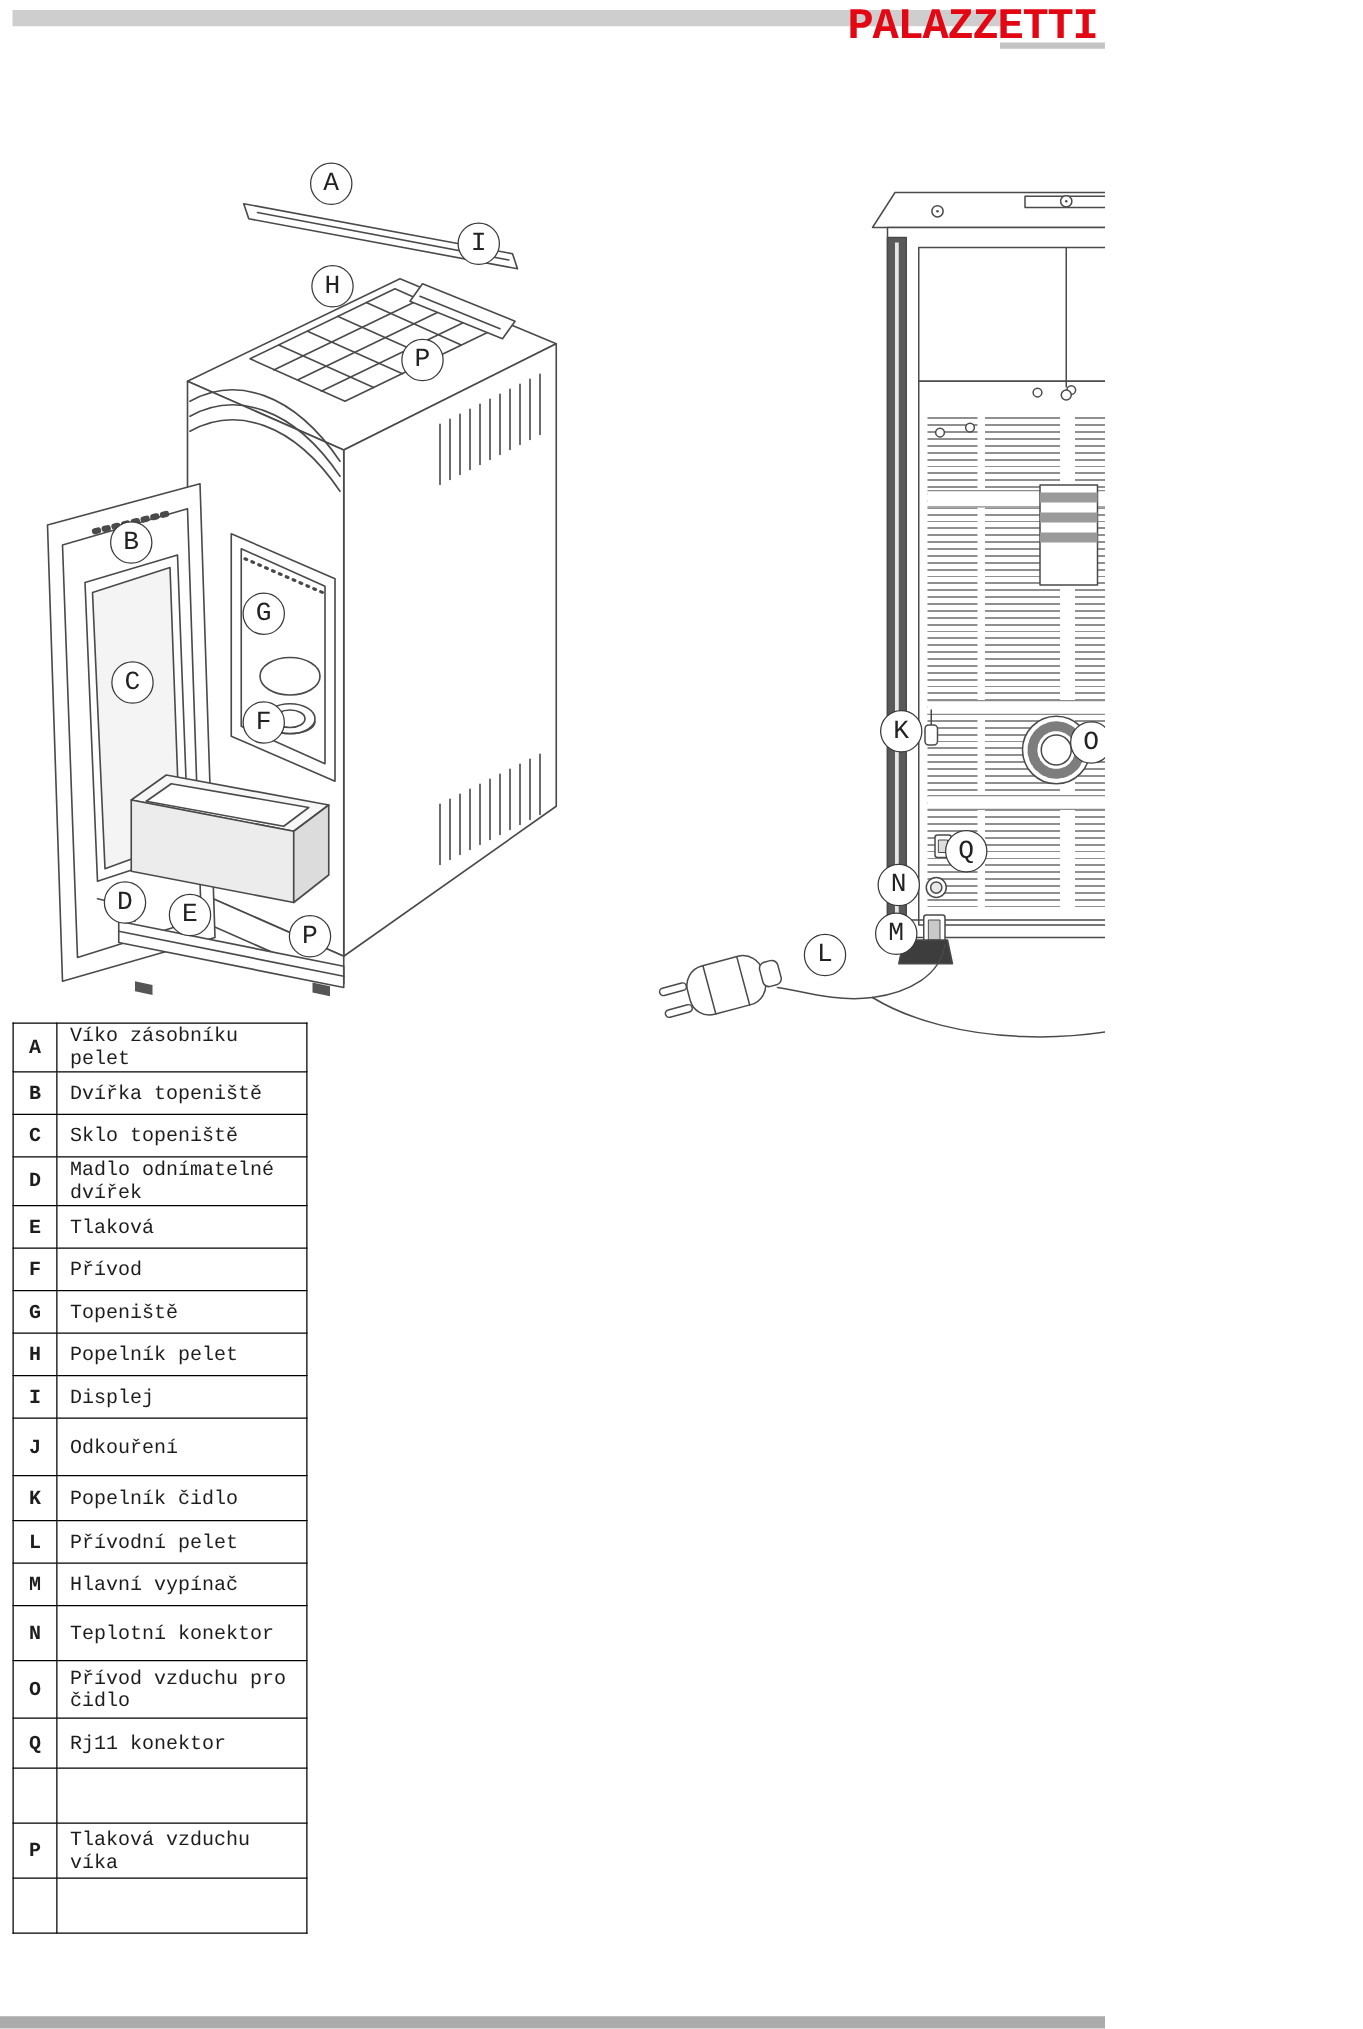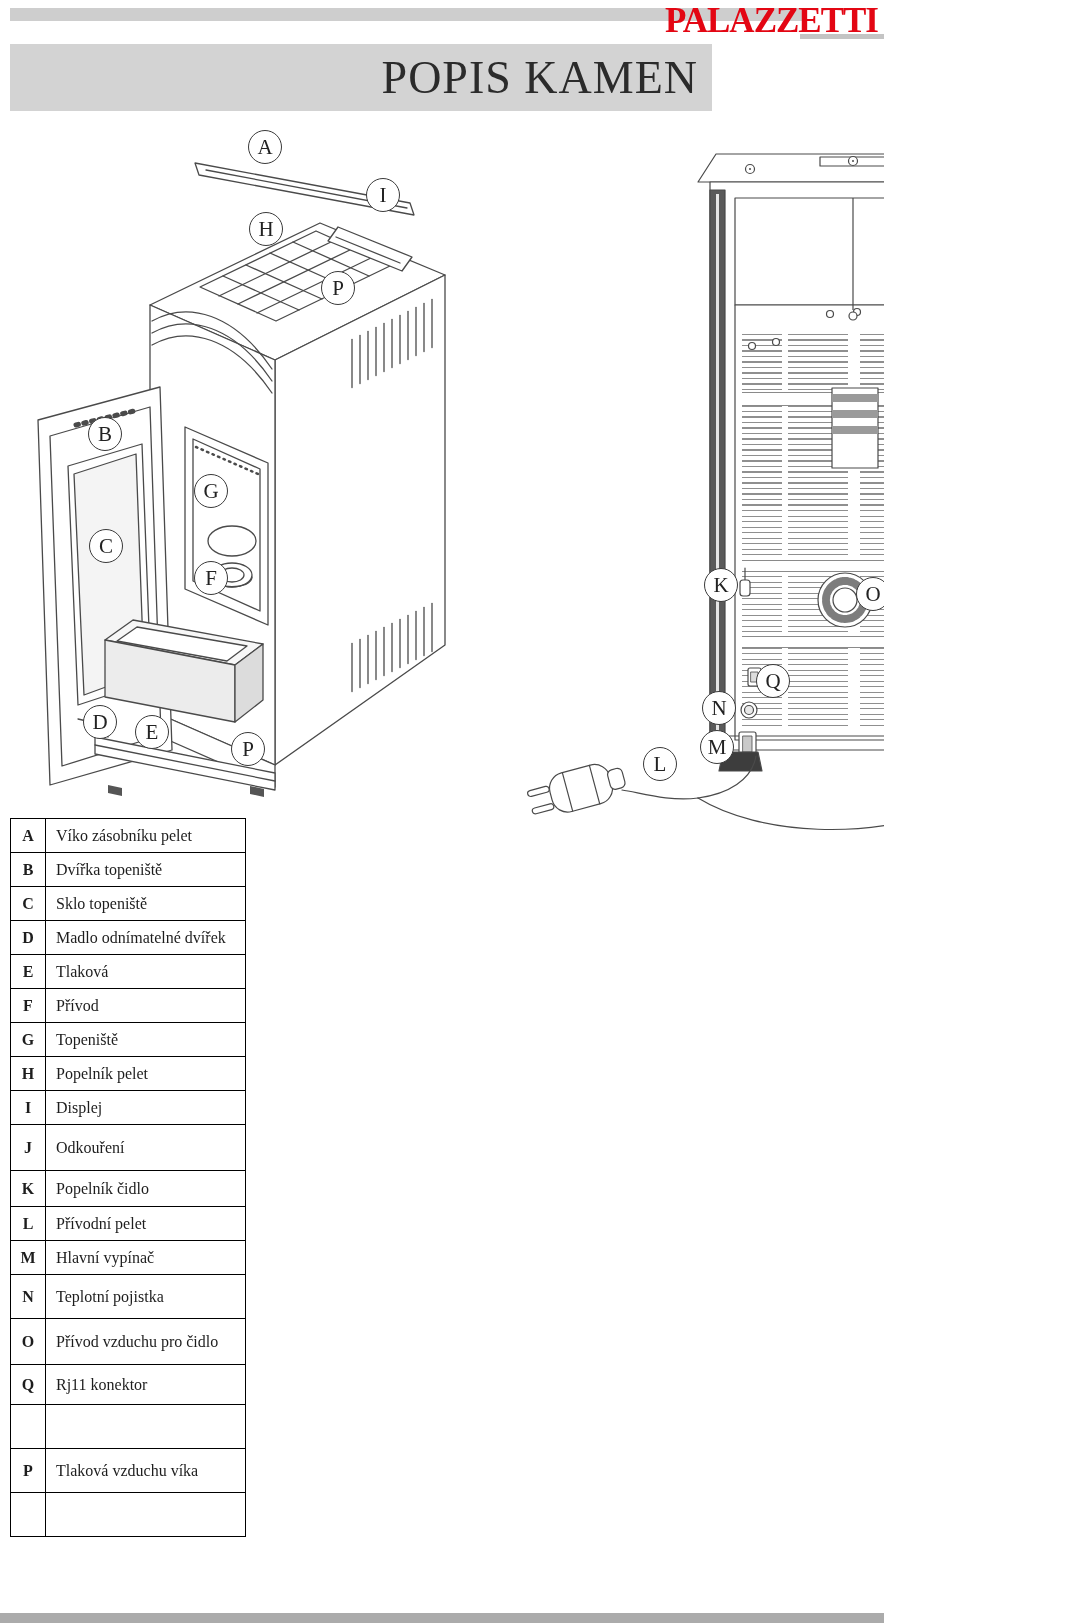--- a/index.html
+++ b/index.html
@@ -1,17 +1,17 @@
 <!DOCTYPE html>
 <html><head>
 <meta charset="utf-8">
 <style>
   html,body{margin:0;padding:0;background:#fff;}
   .page{position:relative;width:884px;height:1623px;background:#fff;overflow:hidden;
-        font-family:Liberation Serif, serif;color:#1d1d1d;}
+        font-family:Liberation Mono, monospace;color:#1d1d1d;}
   .abs{position:absolute;}
   .top-rule{top:8px;left:10px;width:792px;height:13px;background:#cecece;}
   .logo{top:1px;right:6px;font-size:35px;font-weight:bold;letter-spacing:-1px;color:#e30613;}
   .logo-underline{top:34px;left:800px;width:290px;height:5px;background:#c4c4c4;}
   .title-band{top:44px;left:10px;width:702px;height:67px;background:#d3d3d3;}
   .page-title{position:absolute;right:14px;top:0;height:67px;line-height:67px;
               font-size:46px;letter-spacing:1px;color:#2b2b2b;white-space:nowrap;}
   .diagram{top:0;left:0;width:1090px;height:810px;}
   .callout{position:absolute;width:34px;height:34px;border:1.6px solid #3a3a3a;border-radius:50%;
            background:#fff;display:flex;align-items:center;justify-content:center;
@@ -29,23 +29,20 @@
 </style>
 </head>
 <body>
 
 <div class="page">
 
   <div class="abs top-rule"></div>
   <div class="abs logo" style="color: rgb(227, 6, 19);">PALAZZETTI</div>
   <div class="abs logo-underline"></div>
 
-  <div class="abs title-band">
-    <div class="page-title">POPIS KAMEN</div>
-  </div>
 
   <div class="abs diagram">
 
     <svg class="abs" style="left:20px;top:125px" width="450" height="680" viewBox="0 0 450 680">
       <g fill="none" stroke="#4a4a4a" stroke-width="1.3" stroke-linejoin="round" stroke-linecap="round">
         <g>
           <polygon points="175,38 390,78 394,90 179,50" fill="#fff"></polygon>
           <line x1="186" y1="45" x2="387" y2="83"></line>
         </g>
         <g>
@@ -305,21 +302,21 @@
         <tr style="height: 34px;">
           <td class="key">L</td>
           <td class="label">Přívodní pelet</td>
         </tr>
         <tr style="height: 34px;">
           <td class="key">M</td>
           <td class="label">Hlavní vypínač</td>
         </tr>
         <tr style="height: 44px;">
           <td class="key">N</td>
-          <td class="label">Teplotní pojistka</td>
+          <td class="label">Teplotní konektor</td>
         </tr>
         <tr style="height: 46px;">
           <td class="key">O</td>
           <td class="label">Přívod vzduchu pro čidlo</td>
         </tr>
         <tr style="height: 40px;">
           <td class="key">Q</td>
           <td class="label">Rj11 konektor</td>
         </tr>
         <tr style="height: 44px;">

